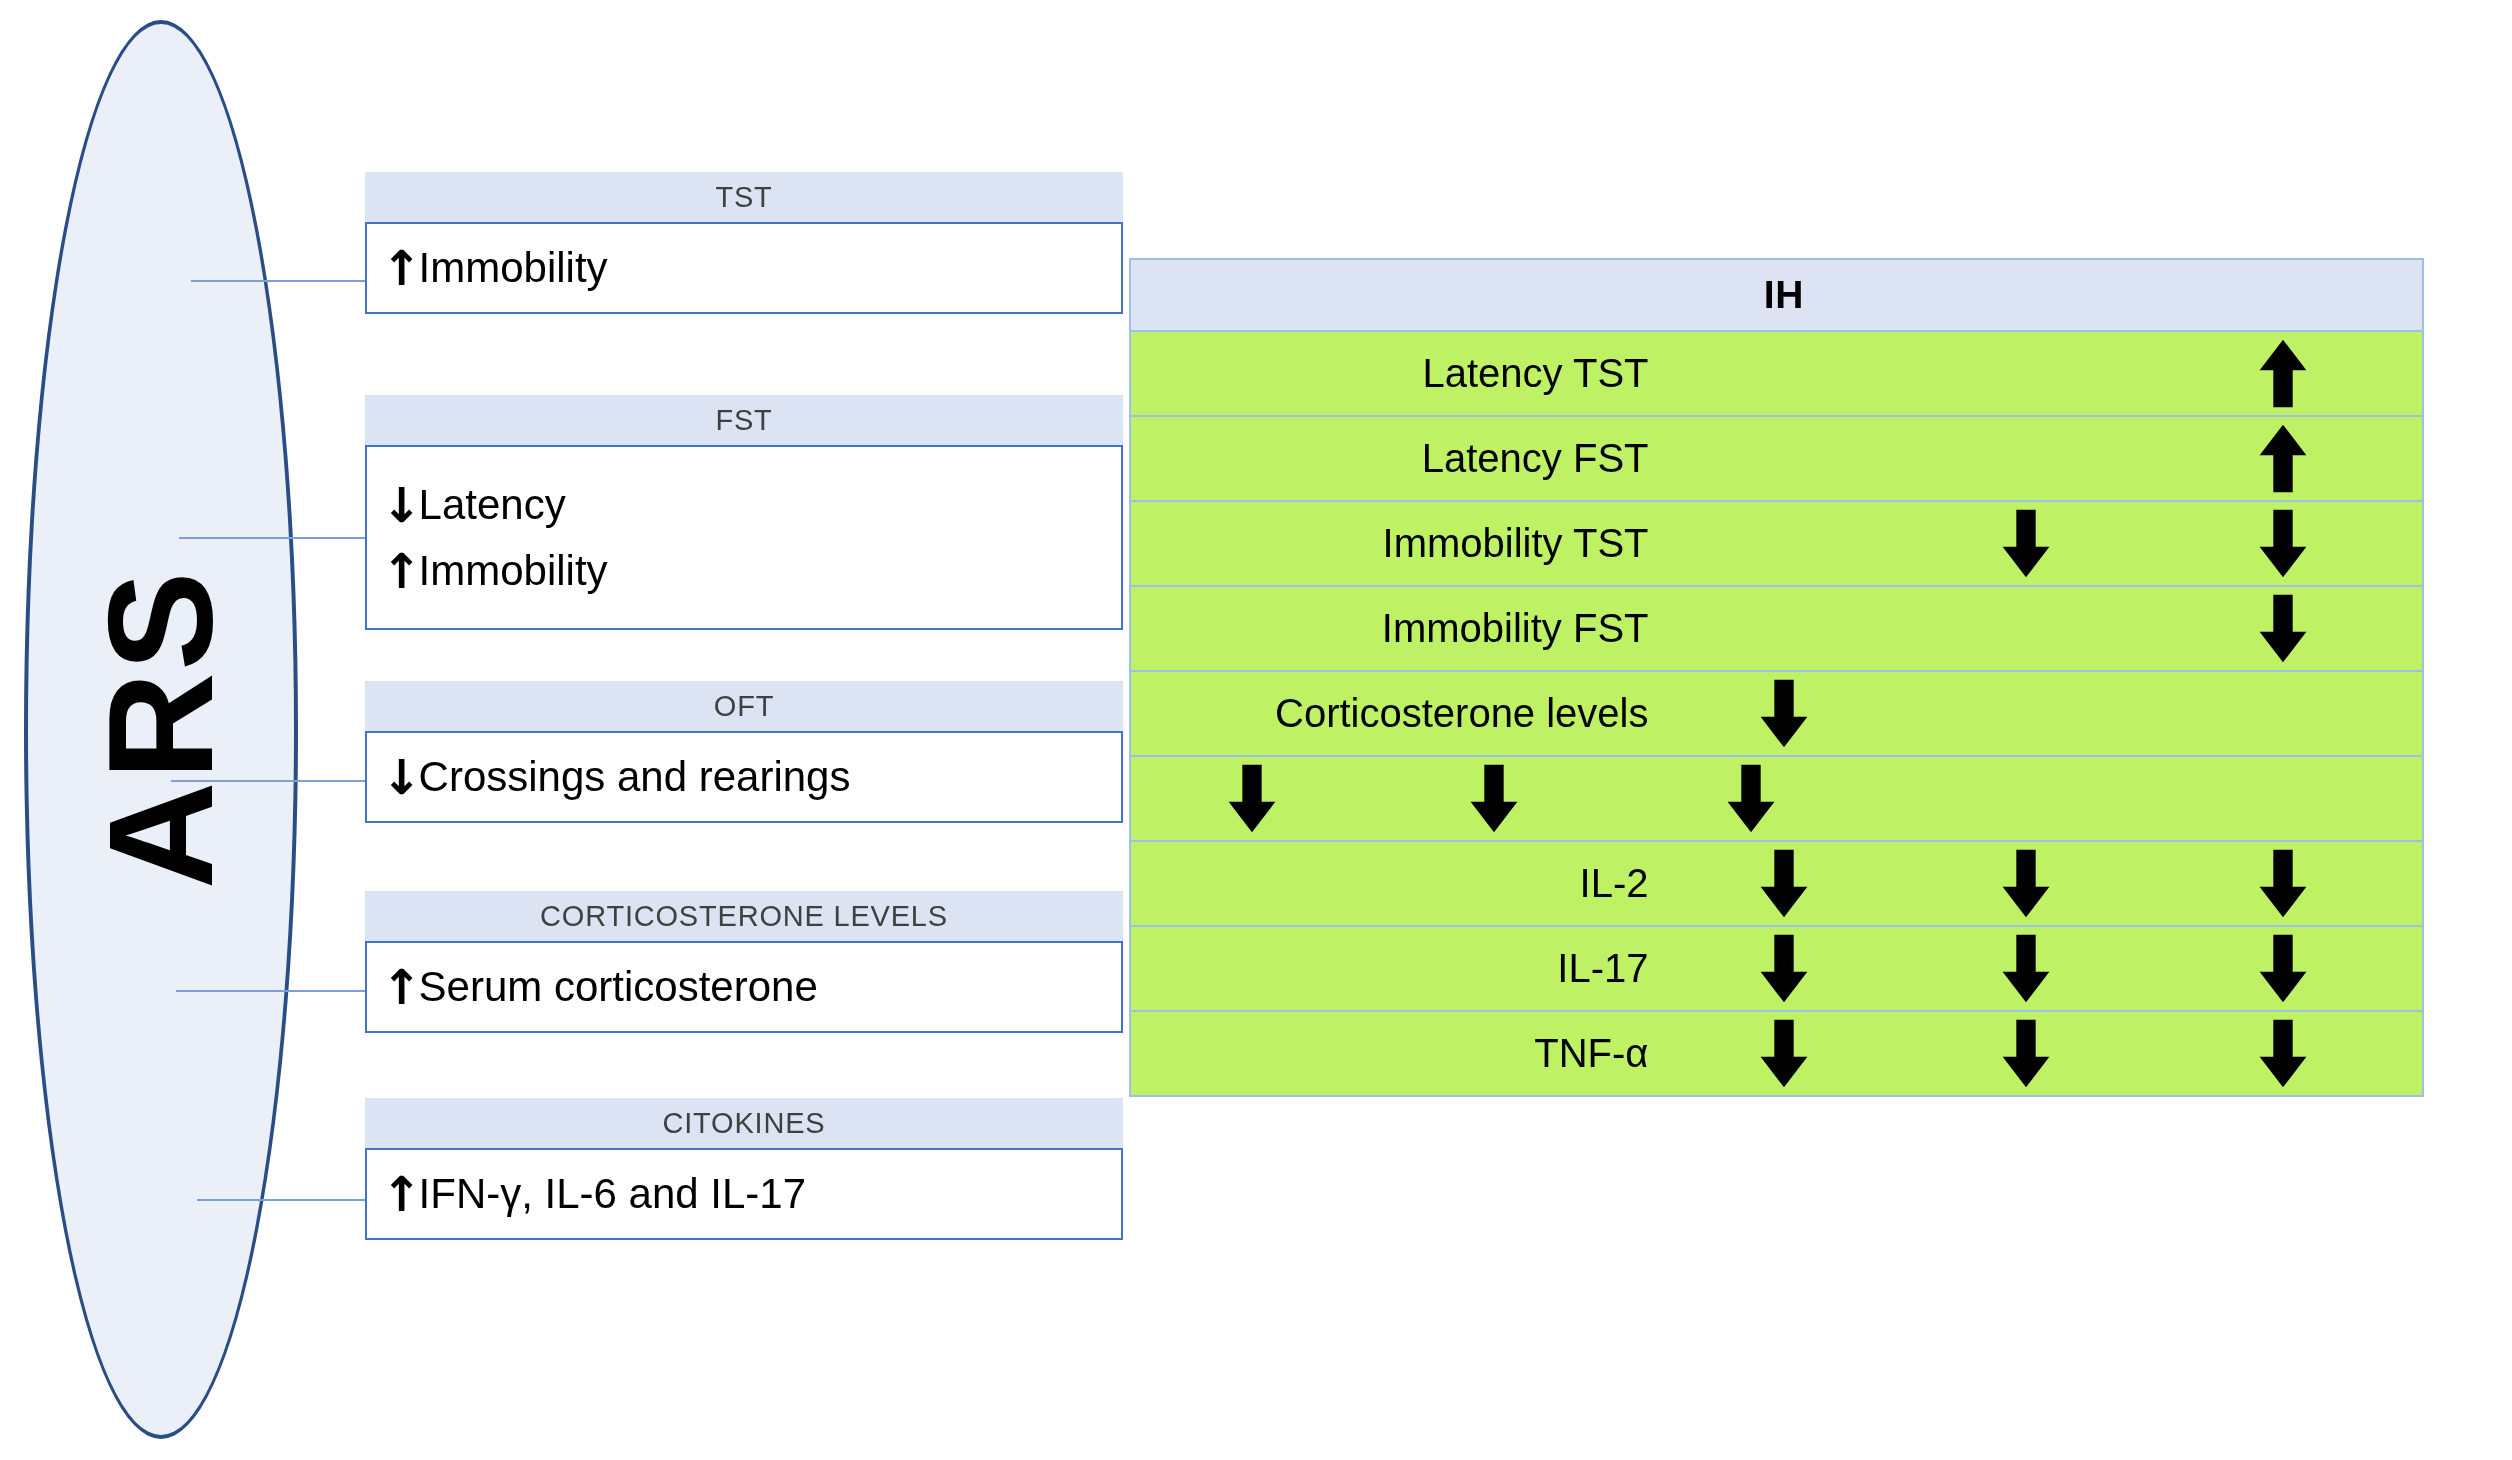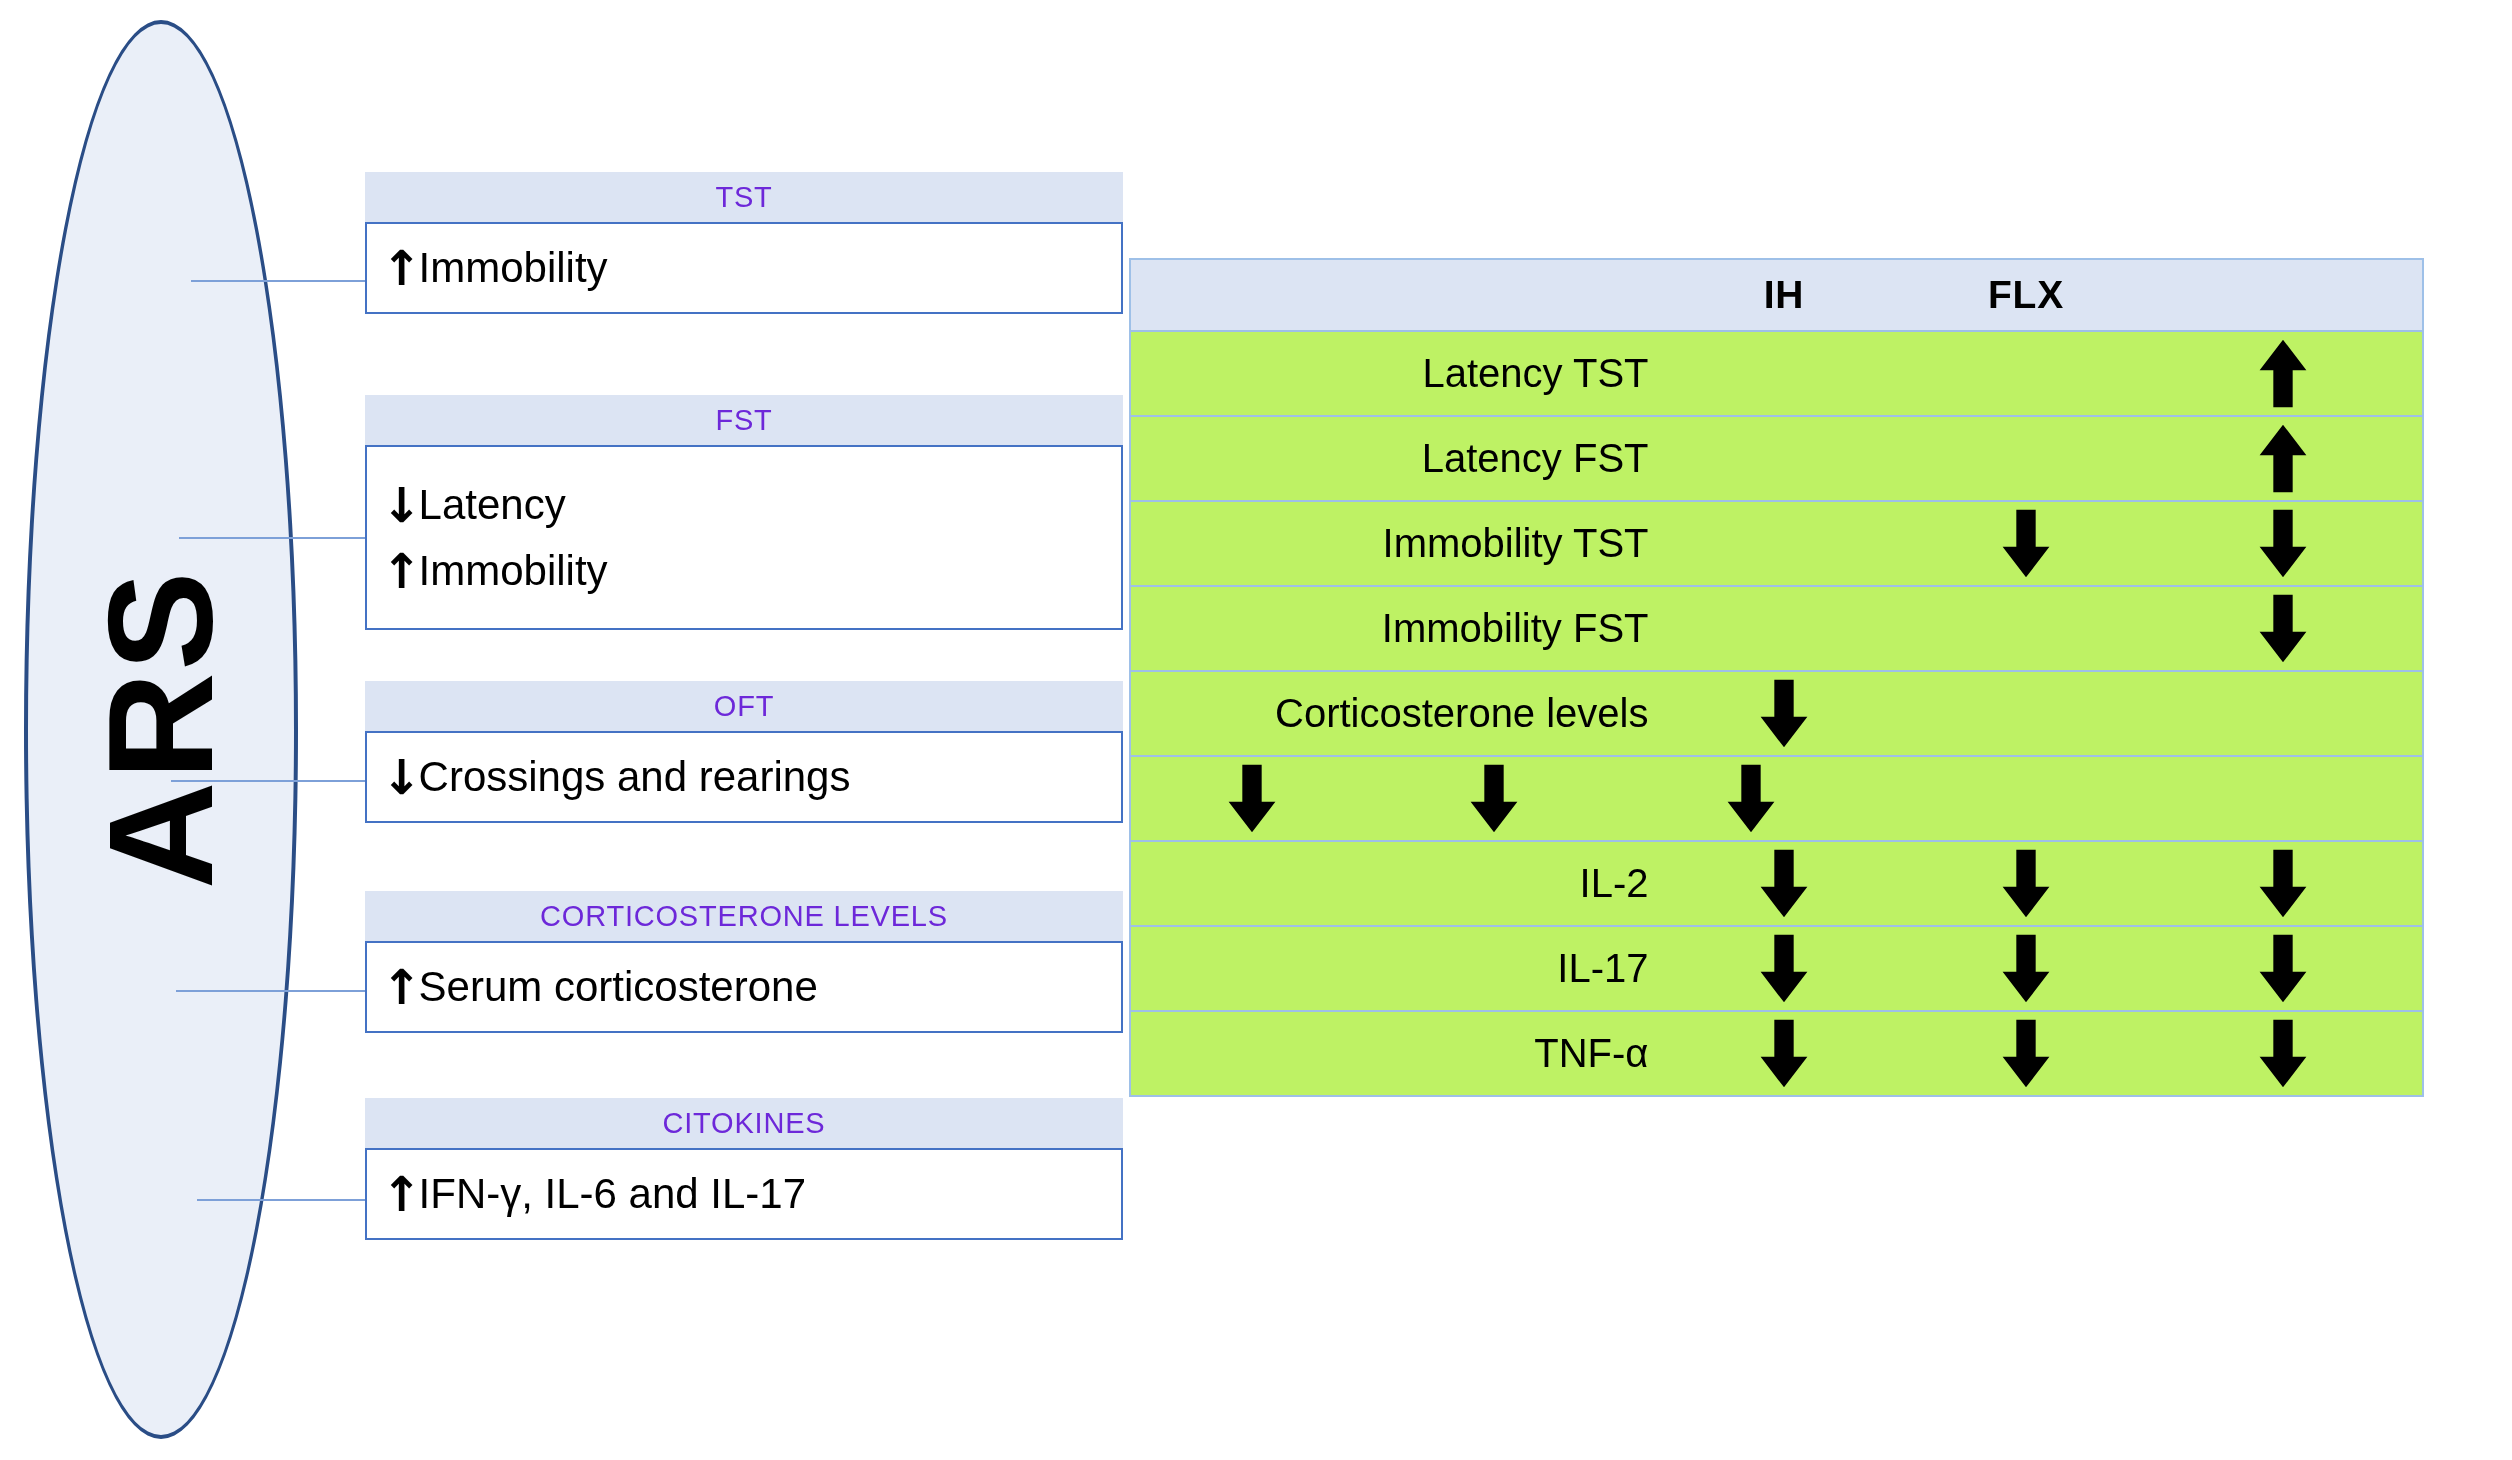--- a/index.html
+++ b/index.html
@@ -13,21 +13,21 @@
       display:flex;align-items:center;justify-content:center;pointer-events:none;}
   #ars-label span{transform:rotate(-90deg);font-size:149px;font-weight:bold;
       letter-spacing:1.6px;line-height:1;white-space:nowrap;font-family:"Liberation Sans","DejaVu Sans",sans-serif;}
 
   
   .connector{position:absolute;height:2.4px;background:#7da0d8;}
 
   
   .panel{position:absolute;left:365px;width:758px;}
   .panel-header{height:50px;background:#dce4f3;display:flex;align-items:center;
-      justify-content:center;font-size:29px;letter-spacing:0.8px;color:#6d28d9;box-sizing:border-box;}
+      justify-content:center;font-size:29px;letter-spacing:0.8px;color:#404040;box-sizing:border-box;}
   .panel-body{background:#ffffff;border:2.4px solid #4472c4;box-sizing:border-box;
       display:flex;flex-direction:column;justify-content:center;padding-left:14.5px;}
   .panel-row{display:flex;align-items:center;font-size:42px;line-height:1.08;white-space:nowrap;}
   .panel-row .arrow-glyph{font-size:48px;font-weight:bold;line-height:1;margin-right:9.7px;
       display:inline-block;width:27.4px;text-align:center;font-family:"DejaVu Sans",sans-serif;}
 
   
   #result-table{position:absolute;left:1129px;top:258px;width:1295px;
       border-left:2.4px solid #9ec0e8;border-right:2.4px solid #9ec0e8;box-sizing:border-box;}
   .tbl-head{display:flex;height:74px;background:#dce4f3;
@@ -107,21 +107,20 @@
       <span class="arrow-glyph">↑</span>
       <span>IFN-γ, IL-6 and IL-17</span>
     </div>
   </div>
 </div>
 
 <div id="result-table">
   <div class="tbl-head">
     <div class="c-label"></div>
     <div class="c-val">IH</div>
-    <div class="c-val">FLX</div>
   </div>
   <div id="tbl-body">
       <div class="tbl-row">
         <div class="c-label">Latency TST</div>
         <div class="c-val"></div>
         <div class="c-val"></div>
         <div class="c-val wide">
           <svg class="blockarrow" width="50" height="71" viewBox="0 0 62 88">
             <polygon points="31,2 60,40 43,40 43,86 19,86 19,40 2,40" fill="#000"></polygon>
           </svg>

